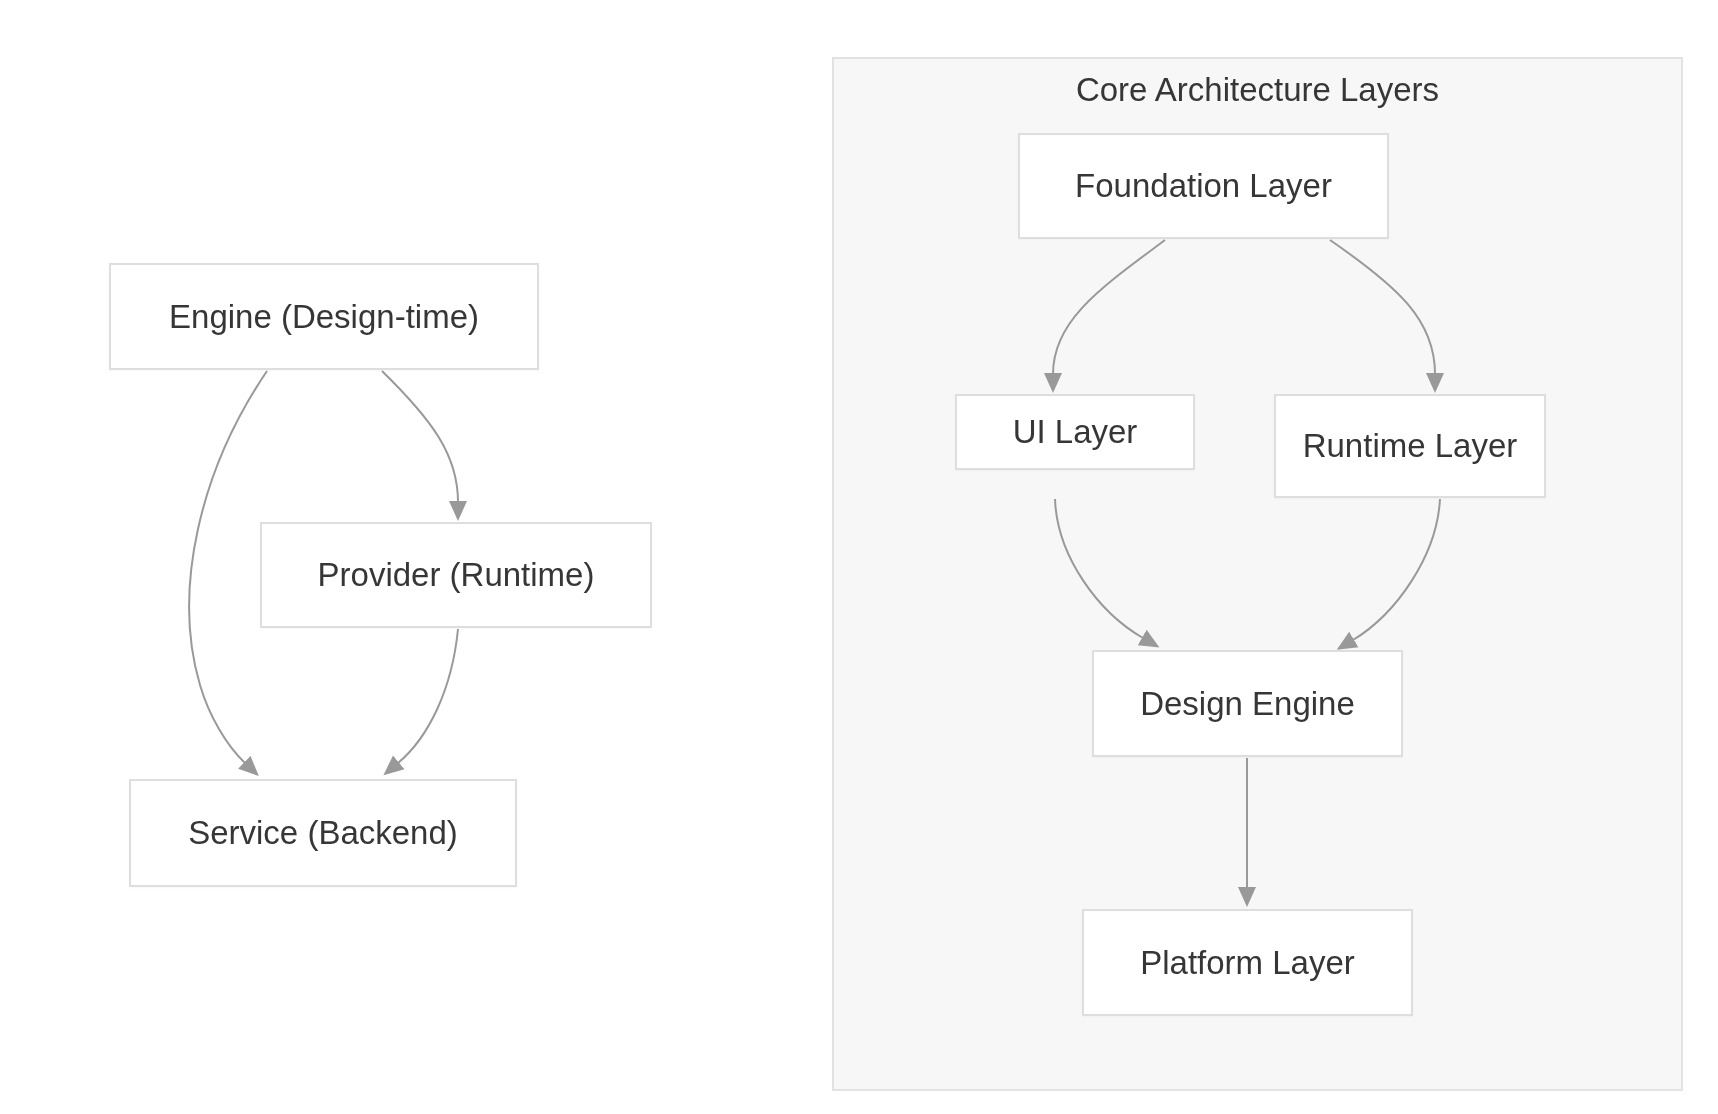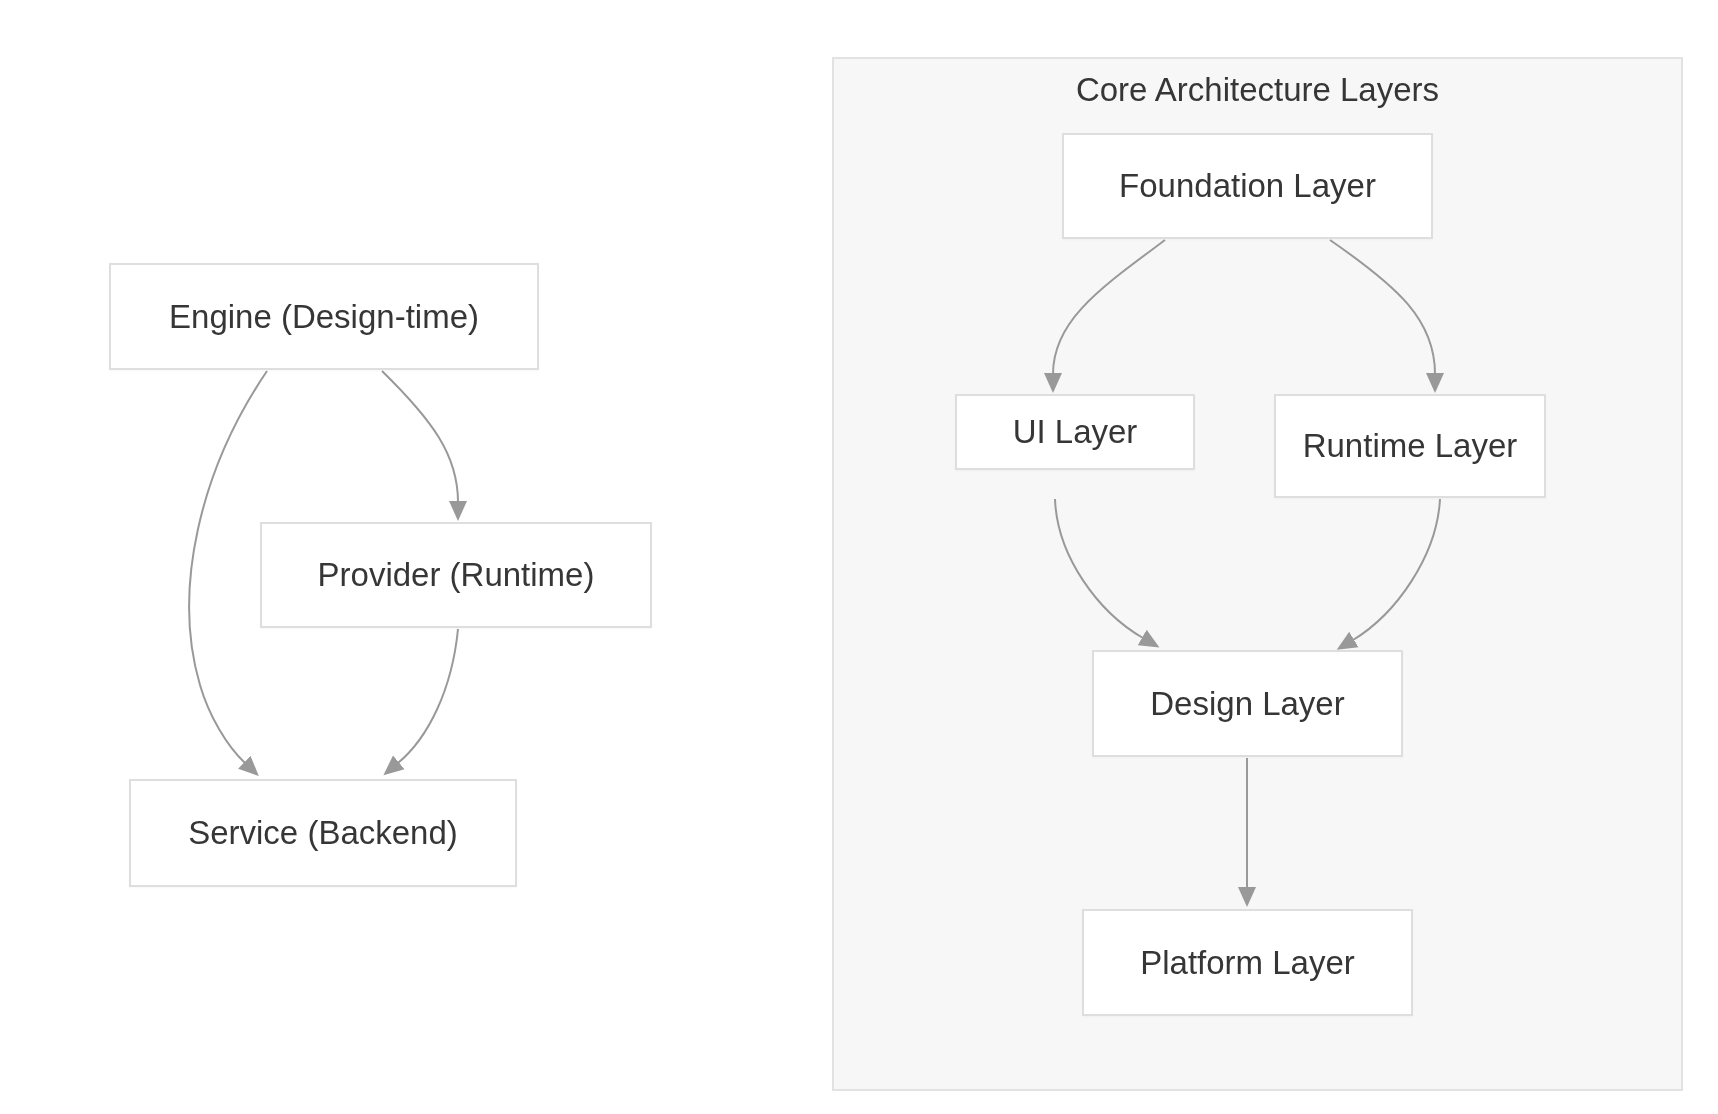--- a/index.html
+++ b/index.html
@@ -43,21 +43,21 @@
     font-size: 33px;
     color: #363636;
     white-space: nowrap;
     box-shadow: 0 1px 2px rgba(0,0,0,0.03);
   }
   
   #node-engine   { left: 109px;  top: 263px; width: 430px; height: 107px; }
   #node-provider { left: 260px;  top: 522px; width: 392px; height: 106px; }
   #node-service  { left: 129px;  top: 779px; width: 388px; height: 108px; }
   
-  #node-foundation { left: 1062px; top: 133px; width: 371px; height: 106px; }
+  #node-foundation { left: 1018px; top: 133px; width: 371px; height: 106px; }
   #node-ui         { left: 936px;  top: 394px; width: 240px; height: 76px; margin-left: 19px; }
   #node-runtime    { left: 1274px; top: 394px; width: 272px; height: 104px; }
   #node-design     { left: 1092px; top: 650px; width: 311px; height: 107px; }
   #node-platform   { left: 1082px; top: 909px; width: 331px; height: 107px; }
 
   #edges-layer {
     position: absolute;
     left: 0; top: 0;
     width: 1718px;
     height: 1114px;
@@ -103,16 +103,16 @@
     <path d="M1247,758 L1247,888" marker-end="url(#arrow)"></path>
   </svg>
 
   <div class="node" id="node-engine">Engine (Design-time)</div>
   <div class="node" id="node-provider">Provider (Runtime)</div>
   <div class="node" id="node-service">Service (Backend)</div>
 
   <div class="node" id="node-foundation">Foundation Layer</div>
   <div class="node" id="node-ui">UI Layer</div>
   <div class="node" id="node-runtime">Runtime Layer</div>
-  <div class="node" id="node-design">Design Layer</div>
+  <div class="node" id="node-design">Design Engine</div>
   <div class="node" id="node-platform">Platform Layer</div>
 
 </div>
 
 </body></html>

